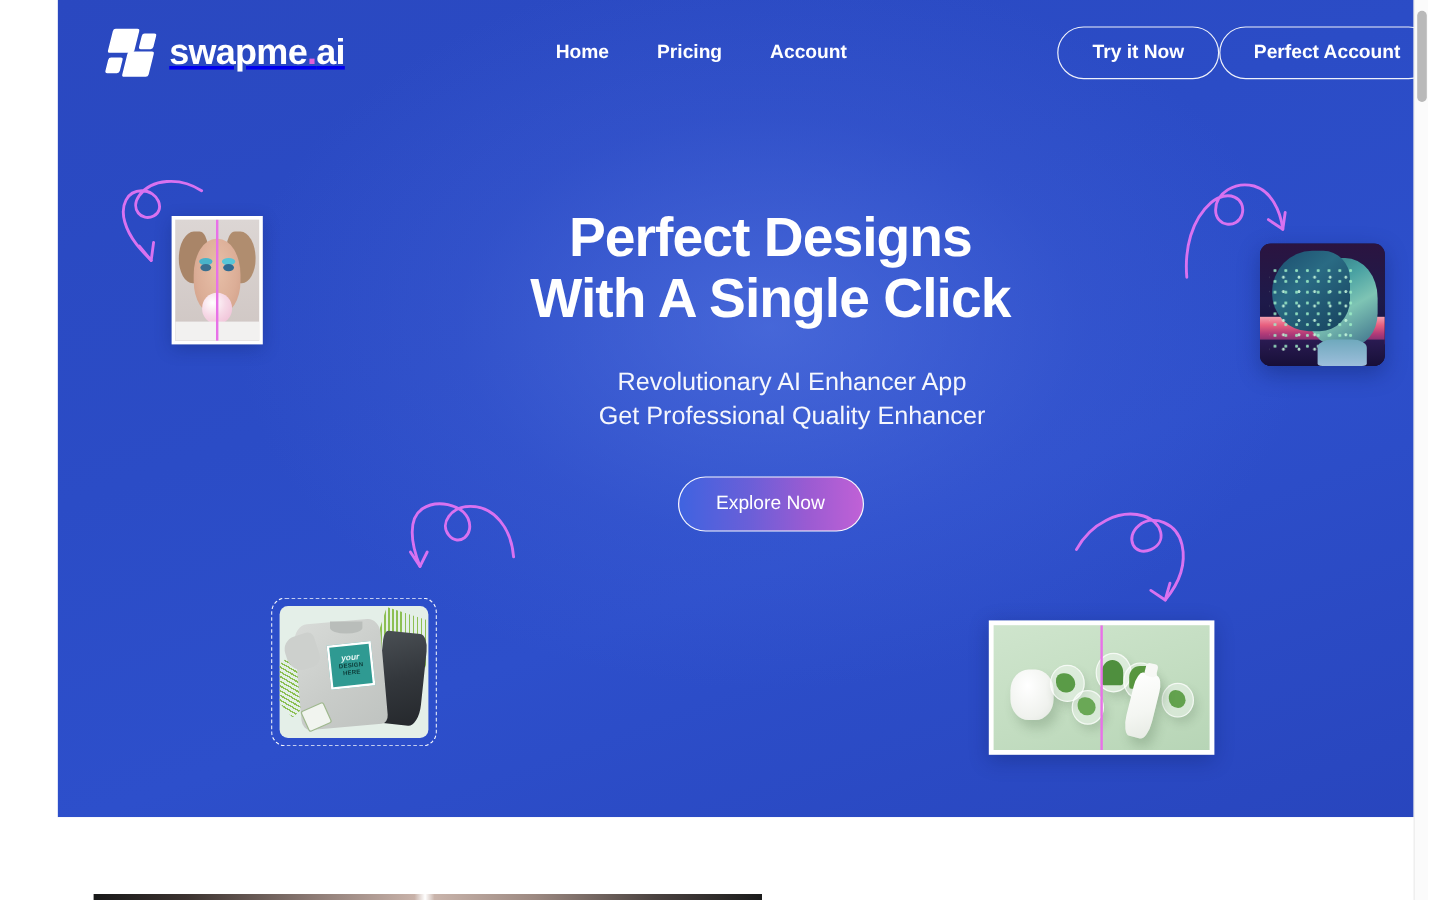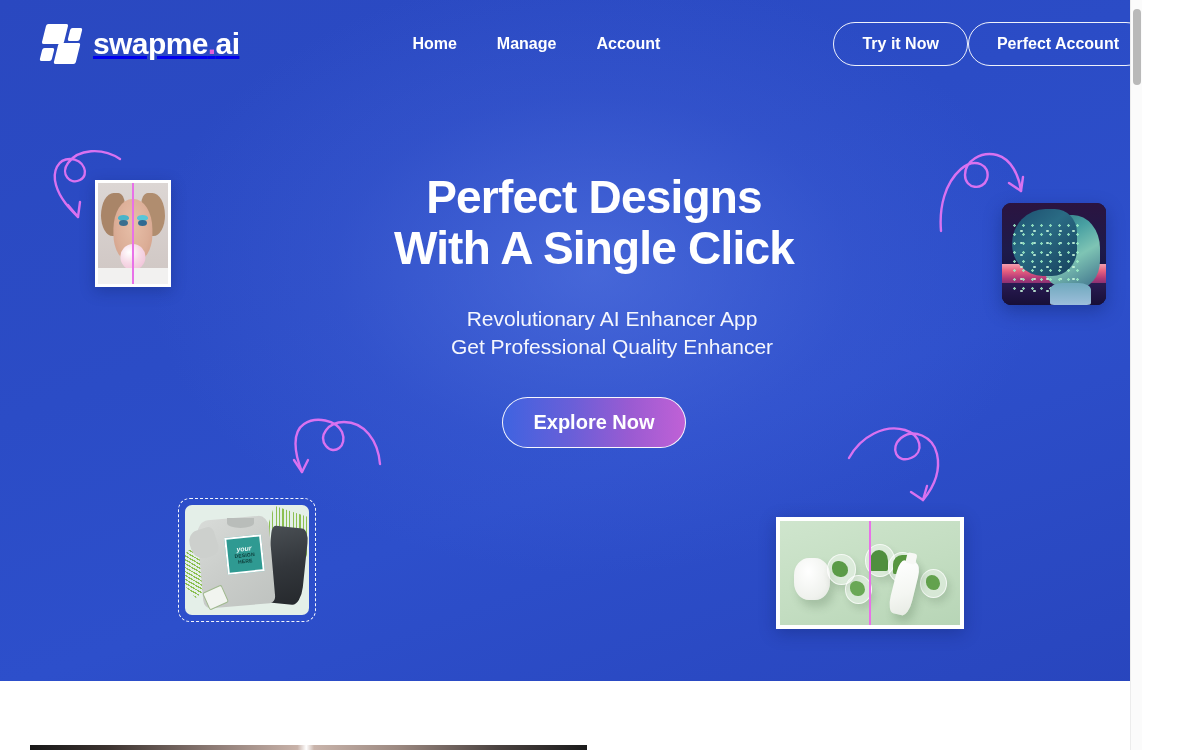--- a/index.html
+++ b/index.html
@@ -7,20 +7,21 @@
   html, body {
     width:1200px; height:750px;
     overflow:hidden;
     font-family:"Liberation Sans", sans-serif;
     background:#ffffff;
   }
   .page {
     position:relative;
     width:1142px; height:750px;
     overflow:hidden;
+    margin-left:48px;
   }
 
   
   .hero {
     position:absolute;
     left:0; top:0;
     width:1188px; height:681px;
     background:
       radial-gradient(ellipse 620px 420px at 50% 40%, rgba(92,124,230,0.55) 0%, rgba(74,104,220,0.22) 42%, rgba(43,76,196,0.0) 72%),
       linear-gradient(160deg, #2a48c0 0%, #2b4cc6 38%, #2d4fcb 62%, #2845bd 100%);
@@ -108,21 +109,21 @@
   .cta-wrap { margin-top:36px; display:flex; justify-content:center; }
   .cta-btn {
     position:relative;
     display:inline-flex; align-items:center; justify-content:center;
     min-width:155px;
     padding:13px 30px;
     border:1.5px solid rgba(255,255,255,0.95);
     border-radius:26px;
     background:linear-gradient(90deg, #3f63e0 0%, #6a5fd8 38%, #9a5bd2 70%, #c061d6 100%);
     color:#ffffff;
-    font-size:20px; font-weight:700;
+    font-size:16px; font-weight:400;
     font-family:"Liberation Sans", sans-serif;
     cursor:pointer;
     white-space:nowrap;
   }
 
   
   .card { position:absolute; z-index:15; }
 
   
   .card-face {
@@ -426,21 +427,21 @@
           <span class="lm1"></span>
             <span class="lm2"></span>
             <span class="lm3"></span>
             <span class="lm4"></span>
         </span>
         <span class="brand-text"><span>swapme</span><span class="brand-dot">.</span><span>ai</span></span>
       </a>
 
       <div class="nav-links">
         <a class="nav-link" href="#">Home</a>
-        <a class="nav-link" href="#">Manage</a>
+        <a class="nav-link" href="#">Pricing</a>
         <a class="nav-link" href="#">Account</a>
       </div>
 
       <div class="nav-actions">
         <button class="pill-btn">Try it Now</button>
         <button class="pill-btn">Perfect Account</button>
       </div>
     </nav>
 
     <div class="hero-center">

